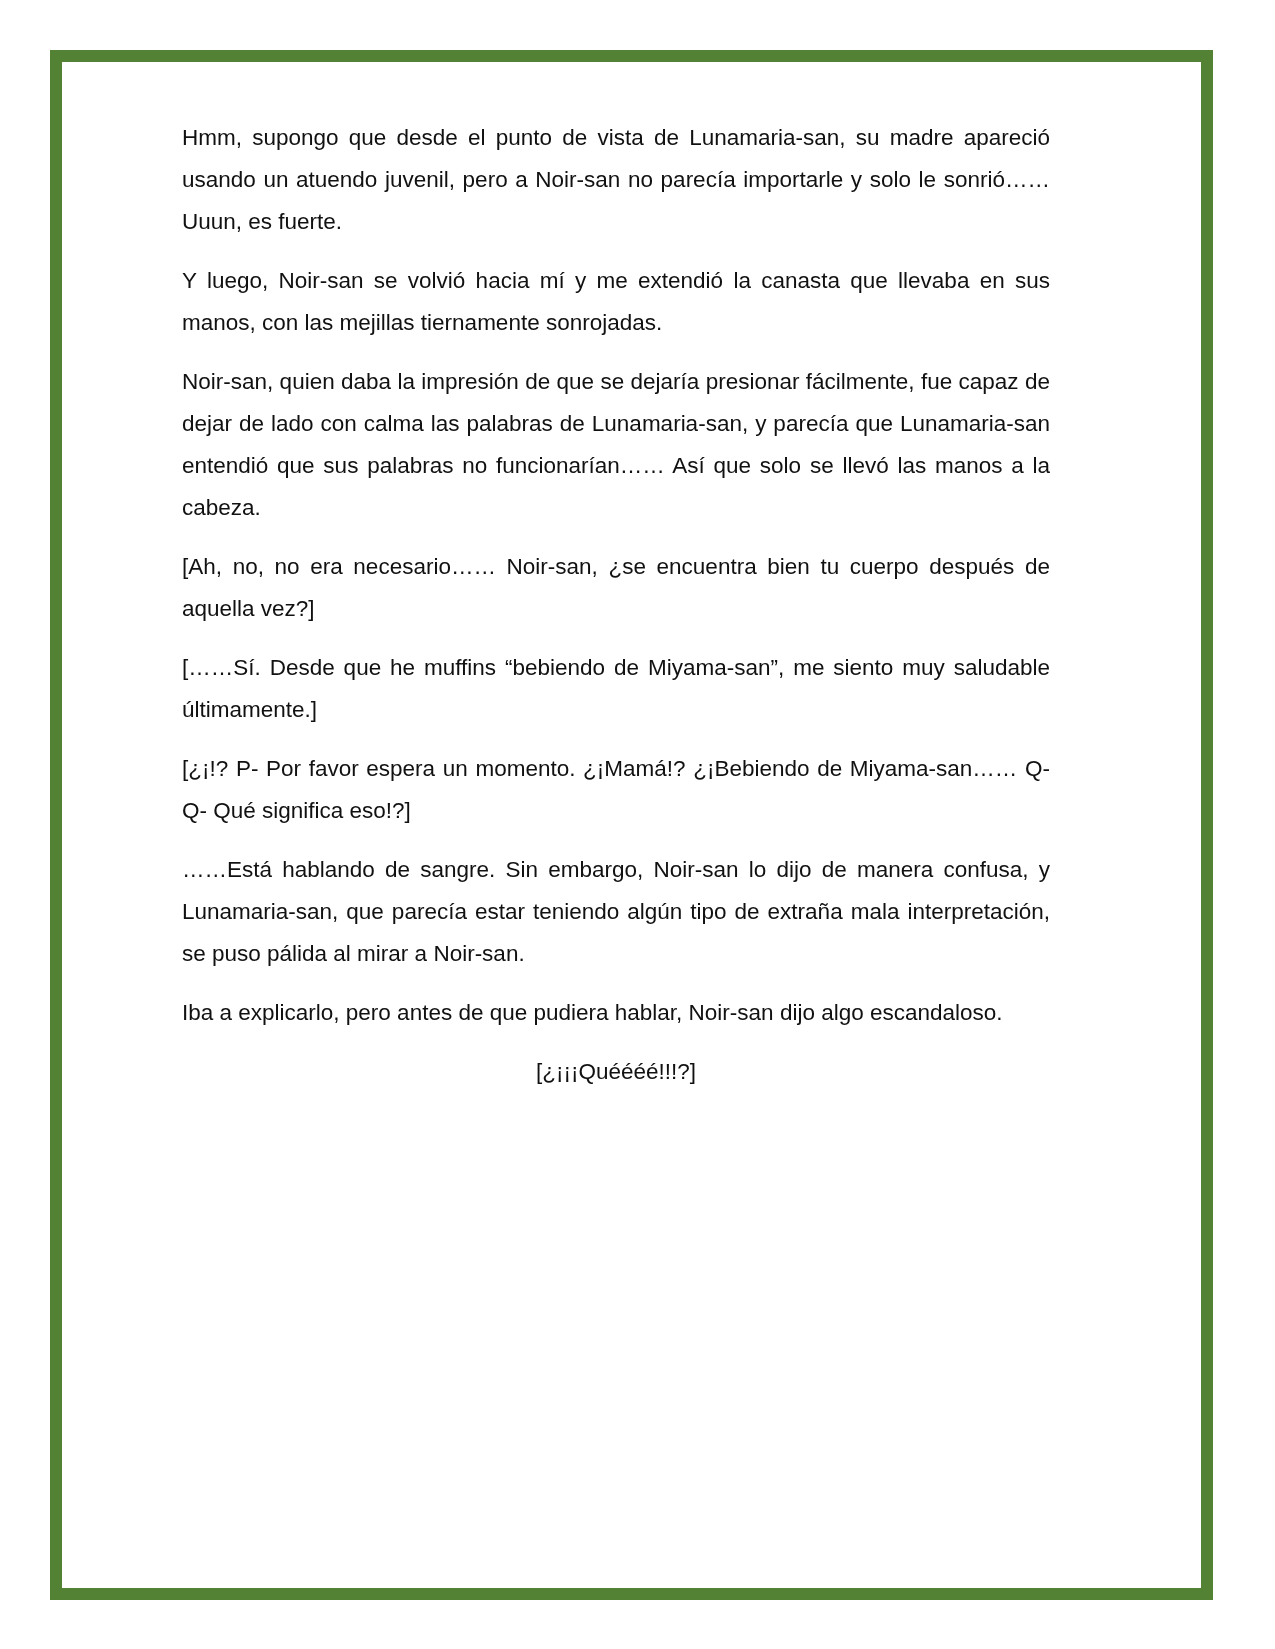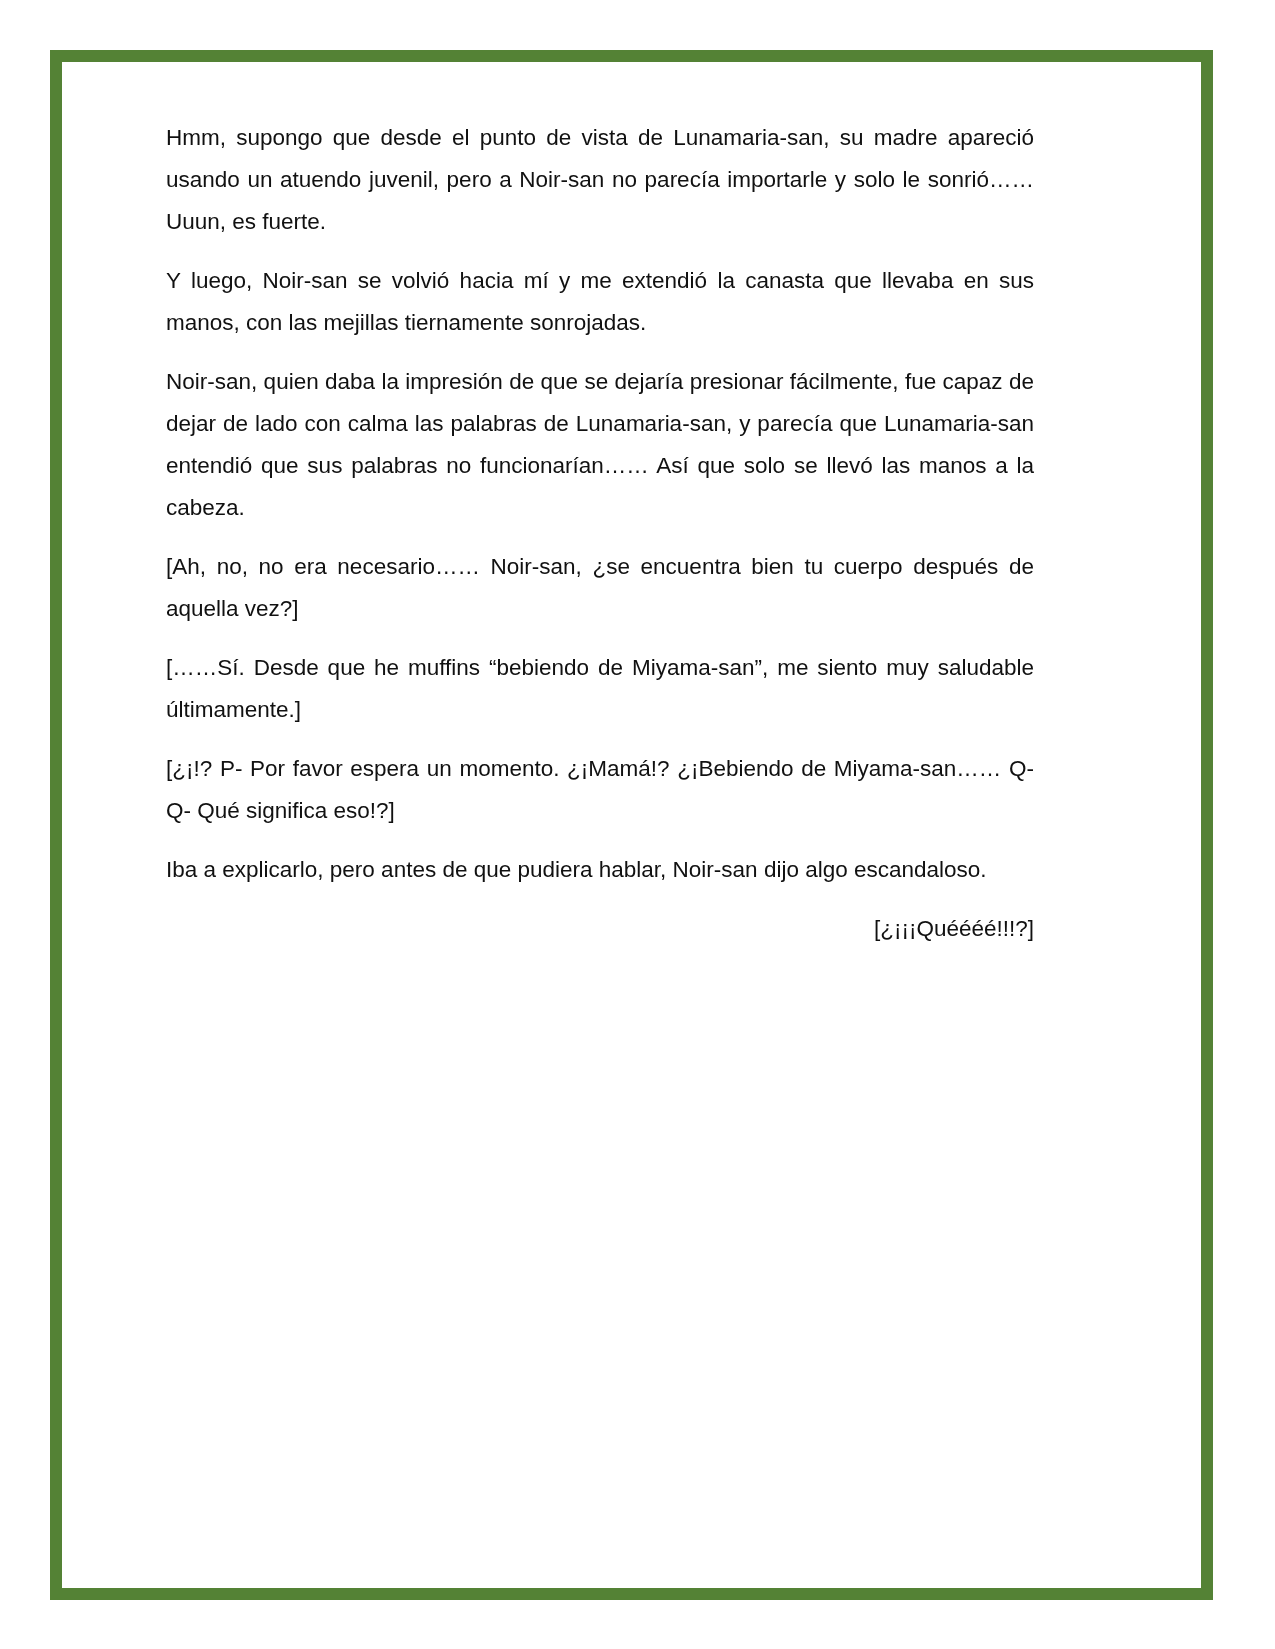--- a/index.html
+++ b/index.html
@@ -2,34 +2,35 @@
 <html><head>
 <meta charset="utf-8">
 <style>
   html, body { margin:0; padding:0; background:#ffffff; }
   body { width:1275px; height:1649px; position:relative; overflow:hidden; }
   .frame {
     position:absolute; left:50px; top:50px; width:1163px; height:1550px;
     box-sizing:border-box; border:12px solid #548235; background:#ffffff;
   }
   .content {
-    position:absolute; left:166px; top:117px; width:868px;
+    position:absolute; left:182px; top:117px; width:868px;
     font-family:"Liberation Sans", sans-serif; font-size:22.5px;
     line-height:42px; color:#111111;
   }
   .content p { margin:0 0 17px 0; text-align:justify; }
-  .content p.left { text-align:right; }
+  .content p.left { text-align:center; }
 </style>
 </head>
 <body>
 
 <div class="frame"></div>
 
 <div class="content">
   <p>Hmm, supongo que desde el punto de vista de Lunamaria-san, su madre apareció usando un atuendo juvenil, pero a Noir-san no parecía importarle y solo le sonrió…… Uuun, es fuerte.</p>
   <p>Y luego, Noir-san se volvió hacia mí y me extendió la canasta que llevaba en sus manos, con las mejillas tiernamente sonrojadas.</p>
   <p>Noir-san, quien daba la impresión de que se dejaría presionar fácilmente, fue capaz de dejar de lado con calma las palabras de Lunamaria-san, y parecía que Lunamaria-san entendió que sus palabras no funcionarían…… Así que solo se llevó las manos a la cabeza.</p>
   <p>[Ah, no, no era necesario…… Noir-san, ¿se encuentra bien tu cuerpo después de aquella vez?]</p>
   <p>[……Sí. Desde que he muffins “bebiendo de Miyama-san”, me siento muy saludable últimamente.]</p>
   <p>[¿¡!? P- Por favor espera un momento. ¿¡Mamá!? ¿¡Bebiendo de Miyama-san…… Q- Q- Qué significa eso!?]</p>
+  <p>……Está hablando de sangre. Sin embargo, Noir-san lo dijo de manera confusa, y Lunamaria-san, que parecía estar teniendo algún tipo de extraña mala interpretación, se puso pálida al mirar a Noir-san.</p>
   <p>Iba a explicarlo, pero antes de que pudiera hablar, Noir-san dijo algo escandaloso.</p>
   <p class="left">[¿¡¡¡Quéééé!!!?]</p>
 </div>
 
 </body></html>

